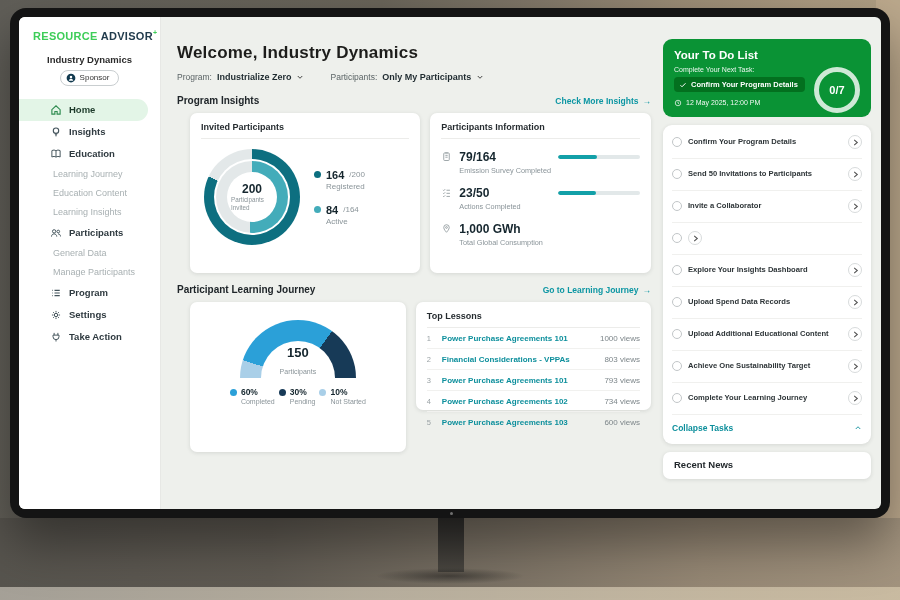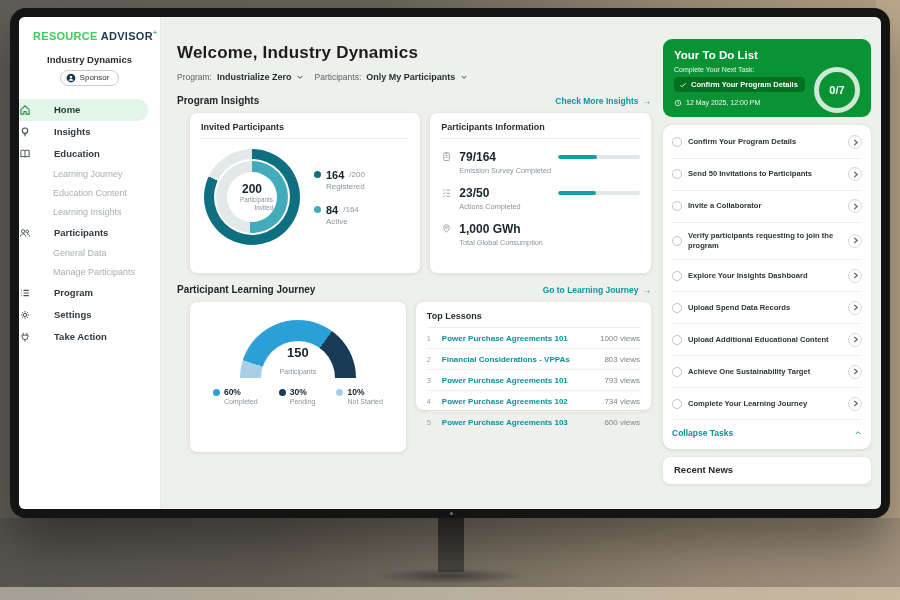--- a/index.html
+++ b/index.html
@@ -30,50 +30,50 @@
   
   .sidebar { width:142px; flex-shrink:0; background:#fff; border-right:1px solid #e7e8e5; padding-top:12px; }
   .logo { padding-left:14px; font-size:11px; font-weight:bold; letter-spacing:.3px; white-space:nowrap; }
   .logo .g { color:#3dcd58; } .logo .d { color:#223c4d; }
   .logo sup { color:#3dcd58; font-size:7px; }
   .org { text-align:center; font-size:9.5px; font-weight:bold; color:#2b2b2b; margin-top:12px; }
   .sponsor { display:flex; justify-content:center; margin-top:5px; }
   .sponsor-pill { display:inline-flex; align-items:center; gap:4px; border:1px solid #c9ced0;
     border-radius:10px; padding:2px 9px 2px 5px; font-size:8px; color:#333; background:#fff; }
   .nav { margin-top:13px; }
-  .nav-item { display:flex; align-items:center; gap:23px; padding:5px 8px 5px 0;
+  .nav-item { display:flex; align-items:center; gap:7px; padding:5px 8px 5px 31px;
     font-size:9.5px; font-weight:bold; color:#2f3a40; cursor:pointer; }
   .nav-item svg { color:#44545c; flex-shrink:0; }
   .nav-item.active { background:#e3f5e7; border-radius:0 14px 14px 0; margin-right:12px; color:#1d3a2a; }
   .nav-item.active svg { color:#2e8b4f; }
   .nav-sub { padding:4.5px 8px 4.5px 34px; font-size:9px; color:#a8b0b2; cursor:pointer; }
 
   
   .main { flex:1; display:flex; padding:0 10px 0 16px; min-width:0; }
   .content { flex:1; min-width:0; padding:26px 12px 0 0; }
   .welcome { font-size:17px; font-weight:bold; color:#1d1d1b; letter-spacing:.2px; }
-  .filters { display:flex; gap:10px; align-items:center; margin-top:9px; }
+  .filters { display:flex; gap:26px; align-items:center; margin-top:9px; }
   .filter { display:flex; align-items:center; gap:5px; font-size:8.5px; color:#5b6466; cursor:pointer; }
   .filter b { font-size:9px; color:#1f2b30; }
   .sec-row { display:flex; justify-content:space-between; align-items:center; margin-top:13px; }
   .sec-title { font-size:10px; font-weight:bold; color:#20262a; }
   .sec-link { font-size:8.5px; font-weight:bold; color:#0c96a3; display:flex; align-items:center; gap:4px; cursor:pointer; }
   .cards { display:flex; gap:10px; margin-top:7px;padding-left:13px; }
   .card { background:#fff; border-radius:7px; box-shadow:0 1px 4px rgba(30,40,40,.12); padding:9px 11px; }
   .card-title { font-size:9px; font-weight:bold; color:#262c30; padding-bottom:6px; border-bottom:1px solid #ececea; }
 
   
   .card-invited { flex:1.08; height:160px; }
   .donut-wrap { display:flex; align-items:center; gap:14px; margin-top:10px; padding-left:3px; }
   .donut { position:relative; width:96px; height:96px; flex-shrink:0; }
   .donut > div { position:absolute; border-radius:50%; }
   .ring-outer { inset:0; background:#e3e8e9; }
   .ring-sep { inset:10px; background:#fff; }
   .ring-inner { inset:12px; background:#e3e8e9; }
-  .donut-hole { inset:23px; background:#fff; display:flex; flex-direction:column; align-items:center; justify-content:center; text-align:right; }
+  .donut-hole { inset:23px; background:#fff; display:flex; flex-direction:column; align-items:center; justify-content:center; text-align:left; }
   .donut-hole b { font-size:12px; color:#15262e; }
   .donut-hole span { font-size:6.3px; color:#8a9499; line-height:1.3; width:42px; }
   .dlegend { display:flex; flex-direction:column; gap:13px; }
   .dleg-top { display:flex; align-items:center; gap:5px; }
   .dot { width:7px; height:7px; border-radius:50%; background:#999; flex-shrink:0; }
   .dleg-top b { font-size:11px; color:#15262e; }
   .dleg-top span { font-size:8px; color:#8a9499; }
   .dleg-label { font-size:8px; color:#8a9499; margin-left:12px; margin-top:1px; }
 
   
@@ -87,21 +87,21 @@
 
   
   .card-edu { flex:1; height:150px; }
   .gauge-wrap { display:flex; flex-direction:column; align-items:center; margin-top:9px; }
   .gauge { position:relative; width:116px; height:58px; overflow:hidden; }
   .gauge-arc { position:absolute; left:0; top:0; width:116px; height:116px; border-radius:50%; }
   .gauge-hole { position:absolute; left:21px; top:21px; width:74px; height:74px; border-radius:50%; background:#fff; }
   .gauge-text { position:absolute; left:0; right:0; bottom:0; text-align:center; }
   .gauge-text b { display:block; font-size:13px; color:#15262e; }
   .gauge-text span { font-size:7px; color:#8a9499; }
-  .glegend { display:flex; gap:21px; margin-top:9px; }
+  .glegend { display:flex; gap:4px; margin-top:9px; }
   .gleg-top { display:flex; align-items:center; gap:4px; }
   .gleg-top b { font-size:8.5px; color:#15262e; }
   .gleg-label { font-size:7px; color:#8a9499; margin-left:11px; margin-top:1px; }
 
   
   .card-lessons { flex:1.1; height:108px; }
   .lesson-row { display:flex; align-items:center; gap:7px; padding:5.5px 0; border-bottom:1px solid #f1f1ef; }
   .lesson-row:last-child { border-bottom:none; }
   .lesson-num { font-size:7.5px; color:#9aa2a5; width:8px; flex-shrink:0; }
   .lesson-title { flex:1; font-size:8px; font-weight:bold; color:#0d8f9c; cursor:pointer; white-space:nowrap; overflow:hidden; text-overflow:ellipsis; }
@@ -441,21 +441,20 @@
               <span class="task-radio"></span>
               <span class="task-label">Invite a Collaborator</span>
               <span class="task-chev">
                   <svg width="7" height="7" viewBox="0 0 8 8" fill="none" stroke="currentColor" stroke-width="1.3">
                     <path d="M2.5 1 6 4 2.5 7"></path>
                   </svg>
                 </span>
             </div>
             <div class="task-row">
               <span class="task-radio"></span>
-              <span class="task-label">Verify participants requesting to join the program</span>
               <span class="task-chev">
                   <svg width="7" height="7" viewBox="0 0 8 8" fill="none" stroke="currentColor" stroke-width="1.3">
                     <path d="M2.5 1 6 4 2.5 7"></path>
                   </svg>
                 </span>
             </div>
             <div class="task-row">
               <span class="task-radio"></span>
               <span class="task-label">Explore Your Insights Dashboard</span>
               <span class="task-chev">

